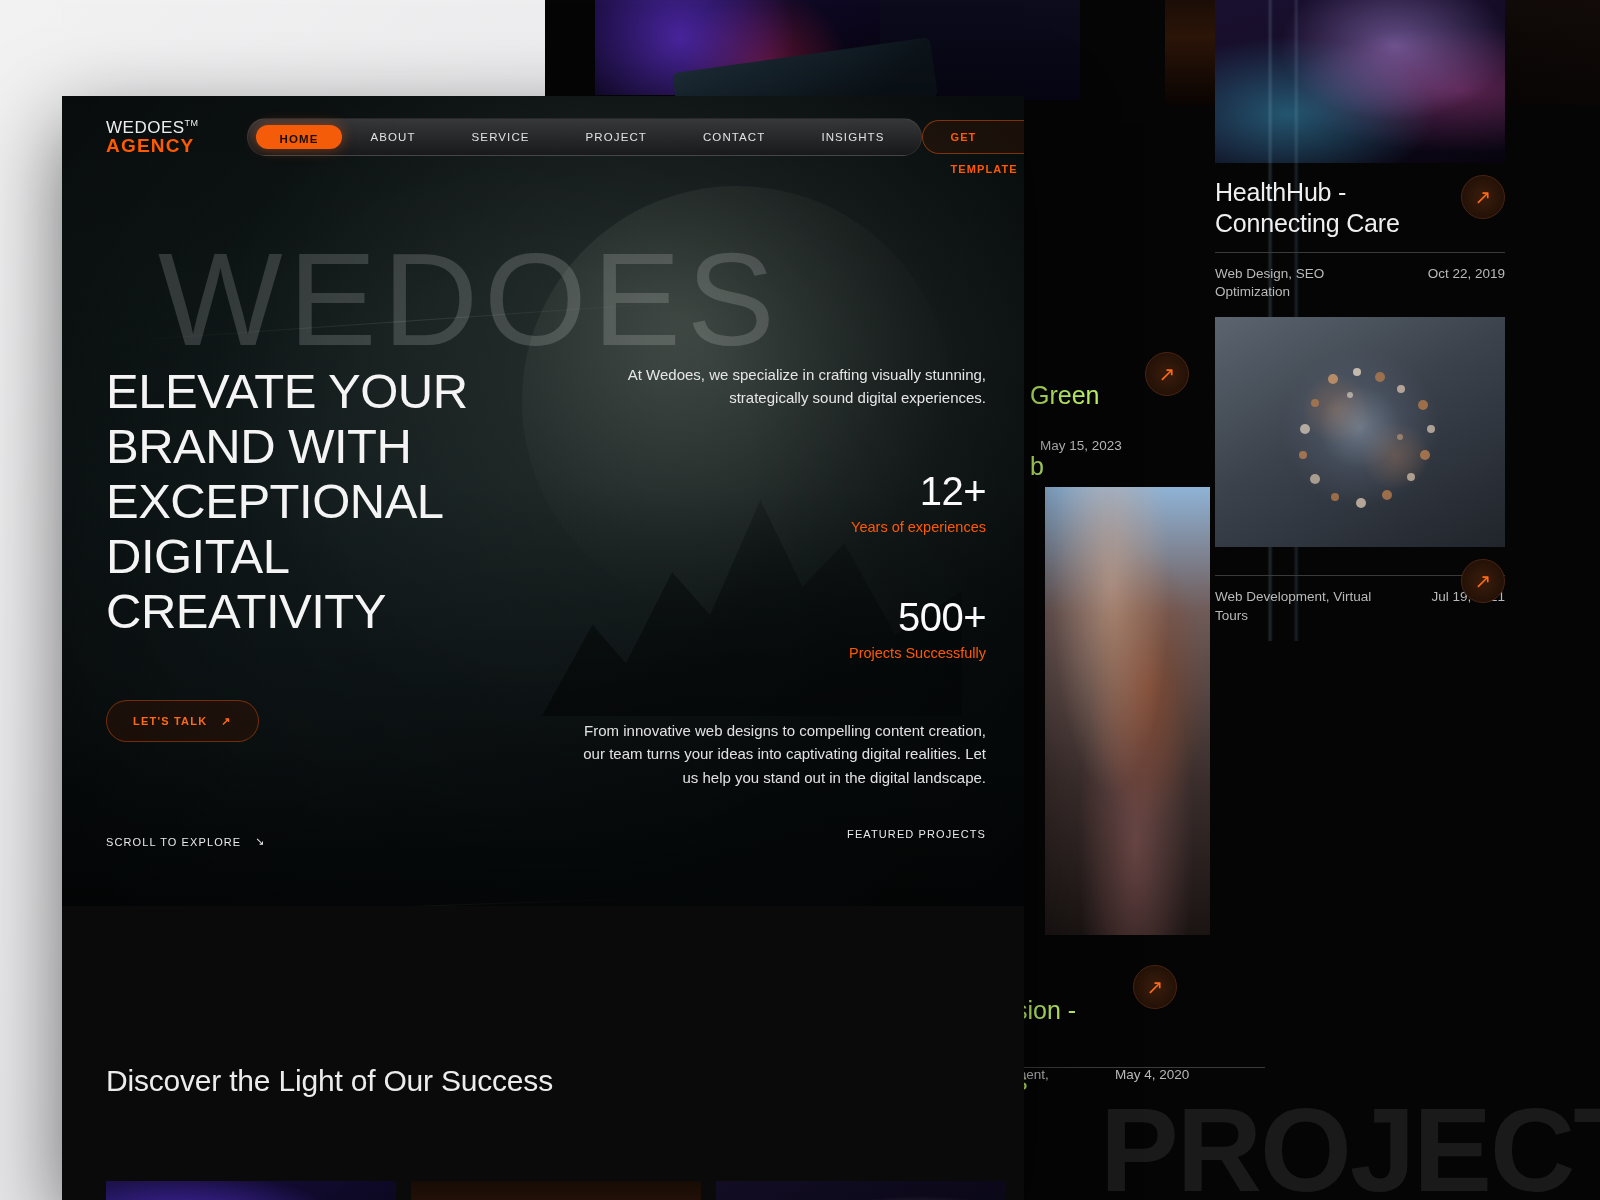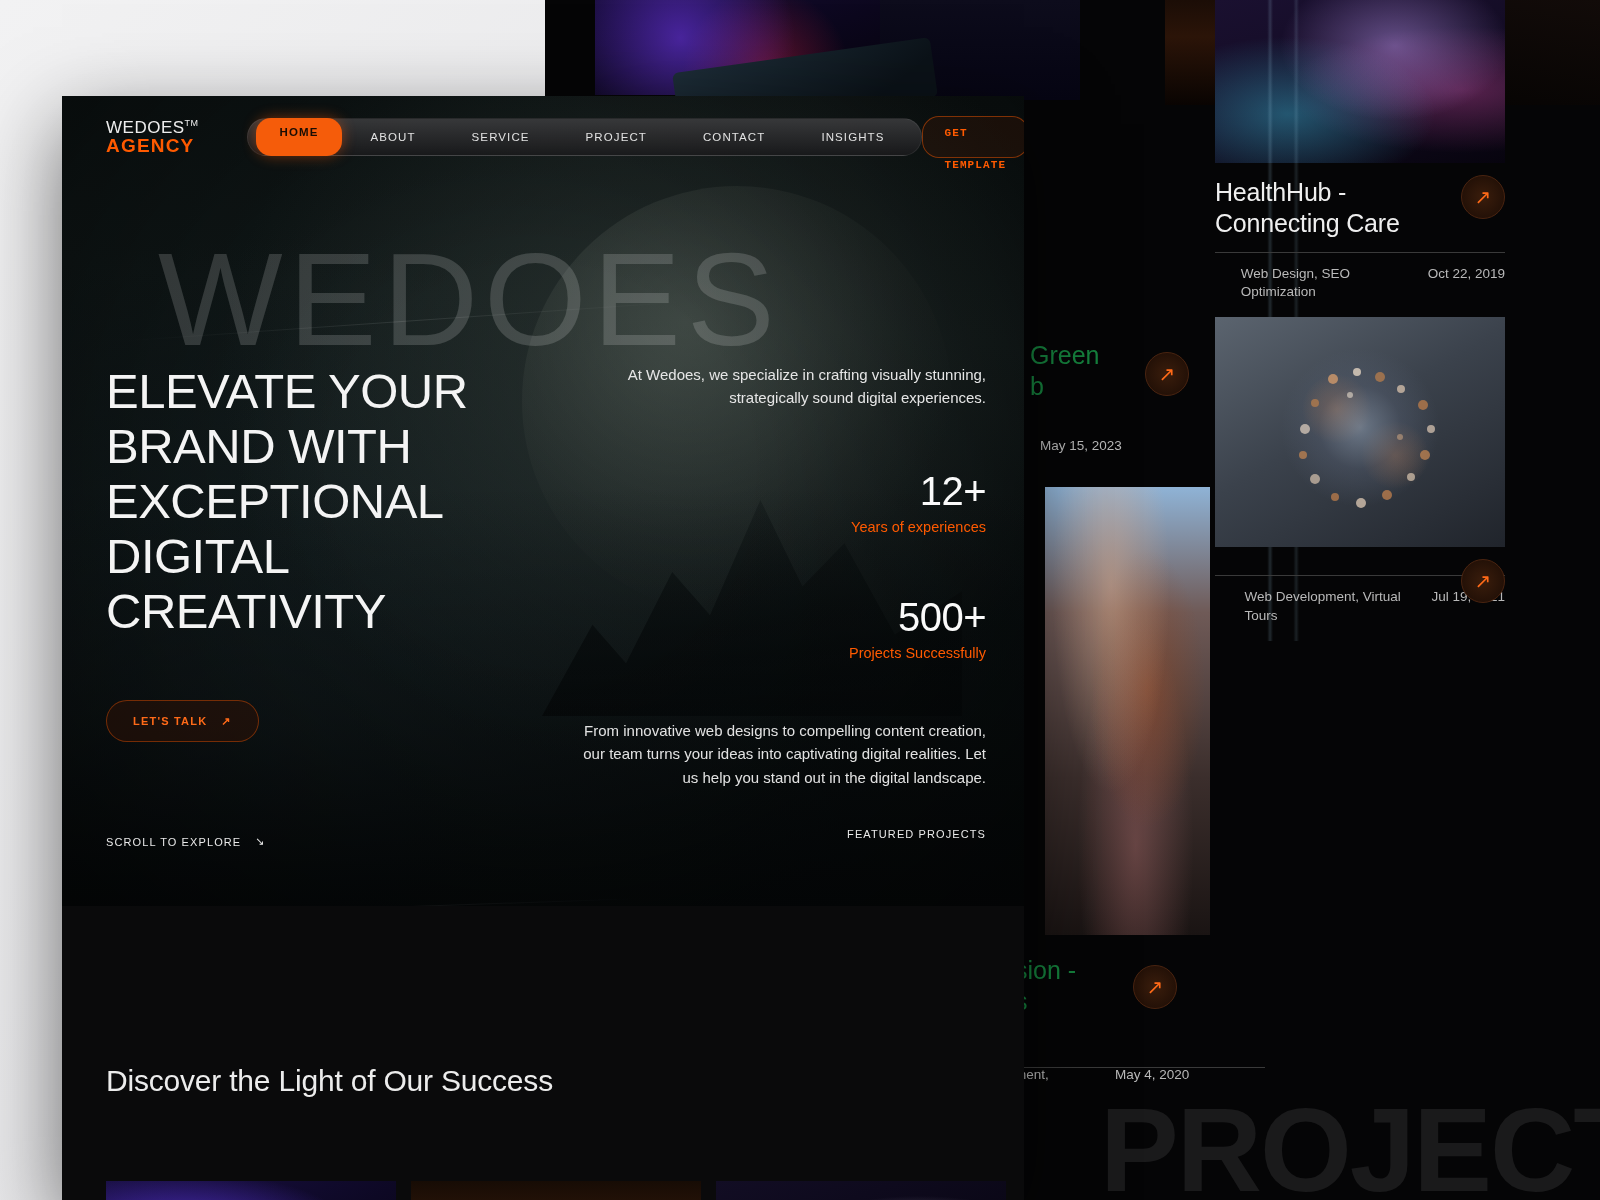--- a/index.html
+++ b/index.html
@@ -62,32 +62,32 @@
       radial-gradient(circle at 62% 60%, rgba(190,120,70,.38) 0%, transparent 15%),
       linear-gradient(150deg,#5b646f 0%, #3b424c 45%, #20242b 100%);
     position:relative;
   }
   .sphere-dots{ position:absolute; inset:0; }
 
   .p-body{ padding:14px 0 16px 0; position:relative; }
   .p-title{ font-size:25px; line-height:1.22; color:#efefef; font-weight:400;
             letter-spacing:-.2px; max-width:215px; }
   .p-rule{ height:1px; background:#3a3a3a; margin:14px 0 12px 0; }
-  .p-meta{ display:flex; justify-content:flex-end; gap:12px;
+  .p-meta{ display:flex; justify-content:space-between; gap:12px;
            font-size:13.5px; color:#b9b9b9; line-height:1.35; }
   .p-tags{ max-width:175px; }
   .p-date{ white-space:nowrap; }
   .arrow-btn{ position:absolute; right:0; top:12px; width:44px; height:44px;
       border-radius:50%; background:radial-gradient(circle at 50% 50%, #3a1d0c 0%, #241107 70%, #1a0c05 100%);
       border:1px solid #4a2410; display:flex; align-items:center; justify-content:center;
       color:#ff6a18; font-size:20px; }
 
   
   .hidden-card{ position:absolute; color:#eee; }
-  .hc-title{ font-size:25px; line-height:1.22; color:#15803d; }
+  .hc-title{ font-size:25px; line-height:1.22; color:#bef264;margin-top:40px; }
   .hc-date{ font-size:13.5px; color:#b9b9b9; }
 
   .bg-mid-photo{ position:absolute; left:500px; top:487px; width:165px; height:448px;
     background:
       radial-gradient(ellipse at 40% 22%, rgba(215,170,140,.55), transparent 42%),
       radial-gradient(ellipse at 62% 45%, rgba(150,70,30,.5), transparent 40%),
       radial-gradient(ellipse at 55% 80%, rgba(190,120,120,.4), transparent 45%),
       linear-gradient(180deg,#8fb3d6 0%, #6f5a57 28%, #3b2e2c 65%, #1a1413 100%);
   }
   .bg-watermark{ position:absolute; left:555px; bottom:-18px;
@@ -137,25 +137,25 @@
   .logo-1 sup{ font-size:9px; vertical-align:super; }
   .logo-2{ font-size:19px; letter-spacing:1.2px; color:#ff5a00; font-weight:600; }
 
   .nav{ margin-left:48px; height:38px; display:flex; align-items:center;
         border-radius:19px; padding:0 8px;
         background:linear-gradient(180deg, rgba(62,62,64,.85), rgba(26,26,28,.85));
         border:1px solid rgba(255,255,255,.07); }
   .nav a{ font-size:11.5px; letter-spacing:1.1px; color:#e2e2e2; text-decoration:none;
           padding:0 28px; line-height:38px; }
   .nav a.active{ background:#f55c0a; color:#1a0d04; border-radius:15px;
-          padding:0 24px; line-height:28px; height:38px; display:inline-block;
+          padding:0 24px; line-height:28px; height:24px; display:inline-block;
           box-shadow:0 0 14px rgba(245,92,10,.45); font-weight:600; }
-  .cta{ margin-left:auto; height:42px; line-height:32px; padding:0 22px; border-radius:17px;
+  .cta{ margin-left:auto; height:34px; line-height:32px; padding:0 28px; border-radius:17px;
         border:1px solid rgba(255,90,0,.45); color:#ff5a00; font-size:11px;
-        letter-spacing:1.1px; background:rgba(60,22,5,.35); font-weight:600;font-family:Liberation Mono, monospace; }
+        letter-spacing:1.1px; background:rgba(60,22,5,.35); font-weight:600; }
 
   .hero-grid{ position:absolute; left:44px; top:268px; width:880px;
               display:flex; gap:40px; z-index:6; }
   .col-l{ width:430px; }
   .col-r{ width:410px; text-align:right; }
 
   .headline{ font-size:49px; line-height:1.12; color:#f4f4f4; font-weight:400;
              letter-spacing:-.5px; }
   .lets-talk{ margin-top:62px; display:inline-flex; align-items:center; gap:14px;
      height:42px; padding:0 26px; border-radius:21px;

